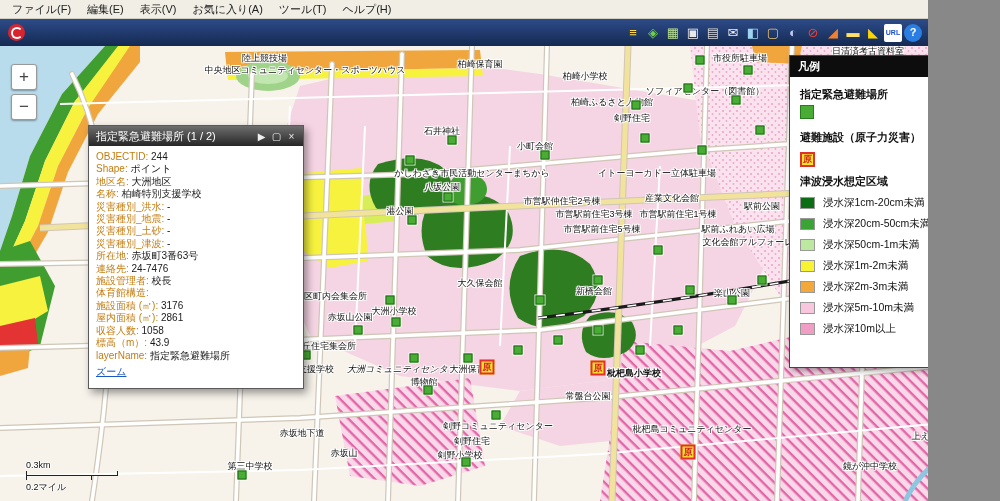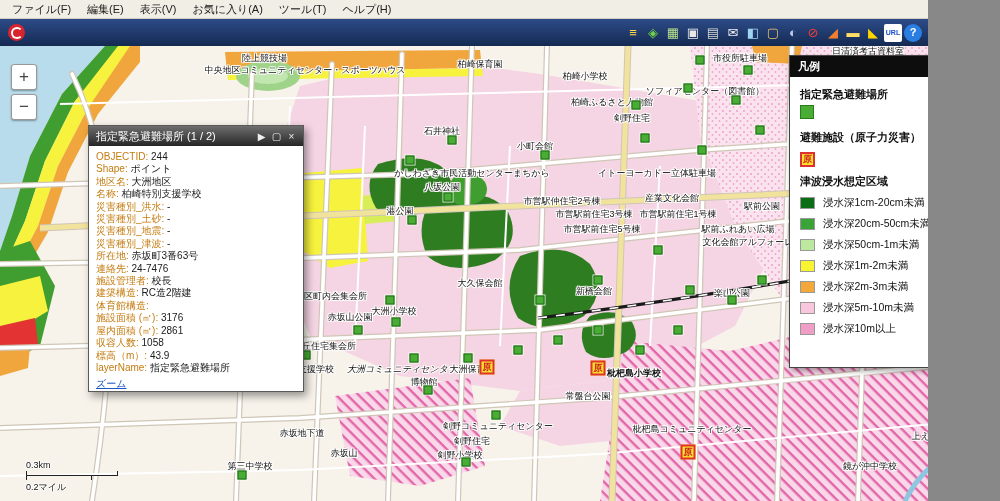--- a/index.html
+++ b/index.html
@@ -52,21 +52,21 @@
   .sb-km{width:92px;border-top:none;}
   .sb-mi{width:66px;border-bottom:none;margin-top:-1px;}
 
   
   #popup{position:absolute;left:88px;top:79px;width:214px;background:#fff;
      border:1px solid #5a5a5a;box-shadow:3px 4px 8px rgba(0,0,0,.4);z-index:6;}
   #popup-header{height:20px;background:linear-gradient(#6e6e6e,#262626);color:#fff;font-size:11px;
      display:flex;align-items:center;padding:0 4px 0 7px;}
   #popup-title{flex:1;white-space:nowrap;overflow:hidden;}
   .p-ctl{width:15px;text-align:center;font-size:10px;color:#eee;cursor:pointer;}
-  #popup-body{padding:5px 7px 0;font-size:10px;line-height:12.4px;background:#fff;}
+  #popup-body{padding:5px 7px 10px;font-size:10px;line-height:12.4px;background:#fff;}
   .p-label{color:#c47c10;}
   .p-val{color:#1a1a1a;}
   #zoom-link{display:inline-block;color:#1a56c4;text-decoration:underline;margin-top:4px;cursor:pointer;font-size:10px;}
 
   
   #legend{position:absolute;left:789px;top:9px;width:202px;height:313px;background:#fff;
      border:1px solid #444;z-index:6;display:flex;flex-direction:column;box-shadow:2px 3px 6px rgba(0,0,0,.35);box-sizing:border-box;}
   #legend-header{height:21px;flex:none;background:#0d0d0d;color:#fff;font-size:11px;font-weight:bold;
      display:flex;align-items:center;padding:0 5px 0 8px;}
   #legend-title{flex:1;}
@@ -343,27 +343,26 @@
             <div class="p-ctl" data-name="close-icon">×</div>
           </div>
       </div>
       <div id="popup-body" data-name="feature-popup-body">
         <div id="popup-rows" data-name="feature-attribute-list">
             <div class="p-row" data-name="popup-attribute-row"><span class="p-label" data-name="attribute-label">OBJECTID:</span><span class="p-val" data-name="attribute-value"> 244</span></div>
             <div class="p-row" data-name="popup-attribute-row"><span class="p-label" data-name="attribute-label">Shape:</span><span class="p-val" data-name="attribute-value"> ポイント</span></div>
             <div class="p-row" data-name="popup-attribute-row"><span class="p-label" data-name="attribute-label">地区名:</span><span class="p-val" data-name="attribute-value"> 大洲地区</span></div>
             <div class="p-row" data-name="popup-attribute-row"><span class="p-label" data-name="attribute-label">名称:</span><span class="p-val" data-name="attribute-value"> 柏崎特別支援学校</span></div>
             <div class="p-row" data-name="popup-attribute-row"><span class="p-label" data-name="attribute-label">災害種別_洪水:</span><span class="p-val" data-name="attribute-value"> -</span></div>
+            <div class="p-row" data-name="popup-attribute-row"><span class="p-label" data-name="attribute-label">災害種別_地震:</span><span class="p-val" data-name="attribute-value"> -</span></div>
             <div class="p-row" data-name="popup-attribute-row"><span class="p-label" data-name="attribute-label">災害種別_土砂:</span><span class="p-val" data-name="attribute-value"> -</span></div>
-            <div class="p-row" data-name="popup-attribute-row"><span class="p-label" data-name="attribute-label">災害種別_地震:</span><span class="p-val" data-name="attribute-value"> -</span></div>
             <div class="p-row" data-name="popup-attribute-row"><span class="p-label" data-name="attribute-label">災害種別_津波:</span><span class="p-val" data-name="attribute-value"> -</span></div>
             <div class="p-row" data-name="popup-attribute-row"><span class="p-label" data-name="attribute-label">所在地:</span><span class="p-val" data-name="attribute-value"> 赤坂町3番63号</span></div>
             <div class="p-row" data-name="popup-attribute-row"><span class="p-label" data-name="attribute-label">連絡先:</span><span class="p-val" data-name="attribute-value"> 24-7476</span></div>
             <div class="p-row" data-name="popup-attribute-row"><span class="p-label" data-name="attribute-label">施設管理者:</span><span class="p-val" data-name="attribute-value"> 校長</span></div>
-            <div class="p-row" data-name="popup-attribute-row"><span class="p-label" data-name="attribute-label">建築構造:</span><span class="p-val" data-name="attribute-value"> RC造2階建</span></div>
             <div class="p-row" data-name="popup-attribute-row"><span class="p-label" data-name="attribute-label">体育館構造:</span><span class="p-val" data-name="attribute-value"> </span></div>
             <div class="p-row" data-name="popup-attribute-row"><span class="p-label" data-name="attribute-label">施設面積 (㎡):</span><span class="p-val" data-name="attribute-value"> 3176</span></div>
             <div class="p-row" data-name="popup-attribute-row"><span class="p-label" data-name="attribute-label">屋内面積 (㎡):</span><span class="p-val" data-name="attribute-value"> 2861</span></div>
             <div class="p-row" data-name="popup-attribute-row"><span class="p-label" data-name="attribute-label">収容人数:</span><span class="p-val" data-name="attribute-value"> 1058</span></div>
             <div class="p-row" data-name="popup-attribute-row"><span class="p-label" data-name="attribute-label">標高（m）:</span><span class="p-val" data-name="attribute-value"> 43.9</span></div>
             <div class="p-row" data-name="popup-attribute-row"><span class="p-label" data-name="attribute-label">layerName:</span><span class="p-val" data-name="attribute-value"> 指定緊急避難場所</span></div>
           </div>
         <div id="zoom-link" data-name="zoom-to-feature-link">ズーム</div>
       </div>
     </div>

